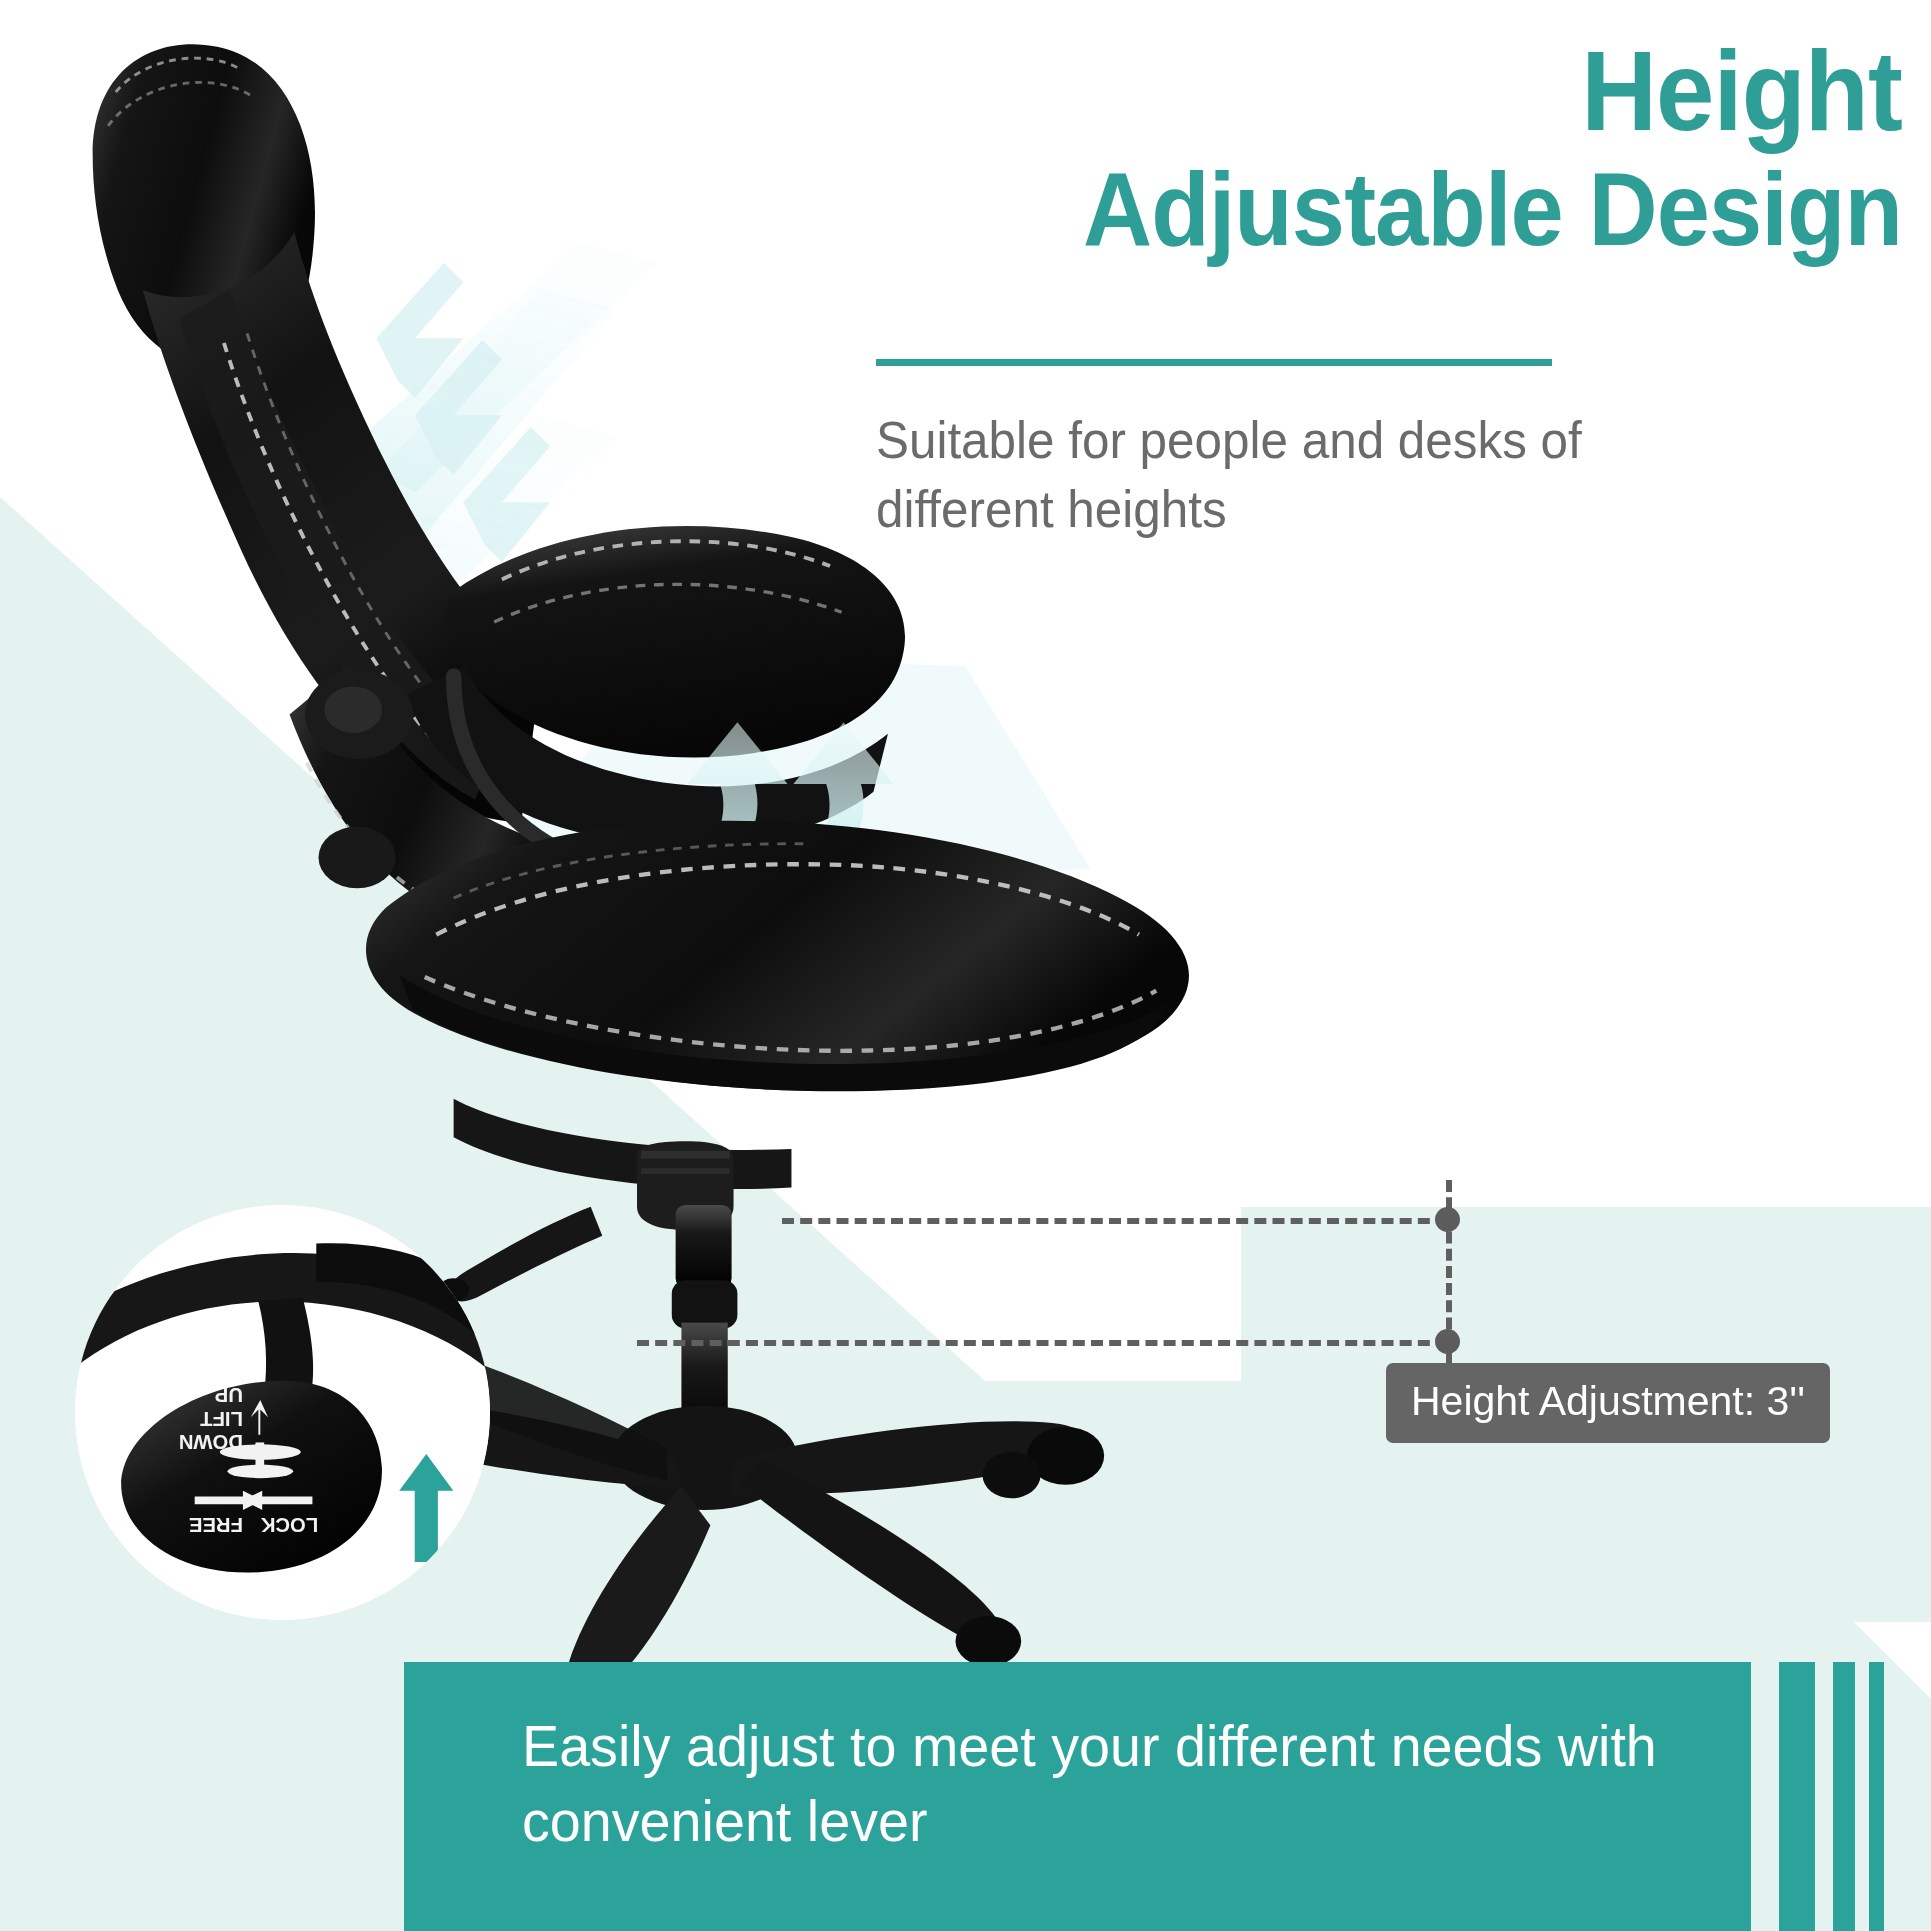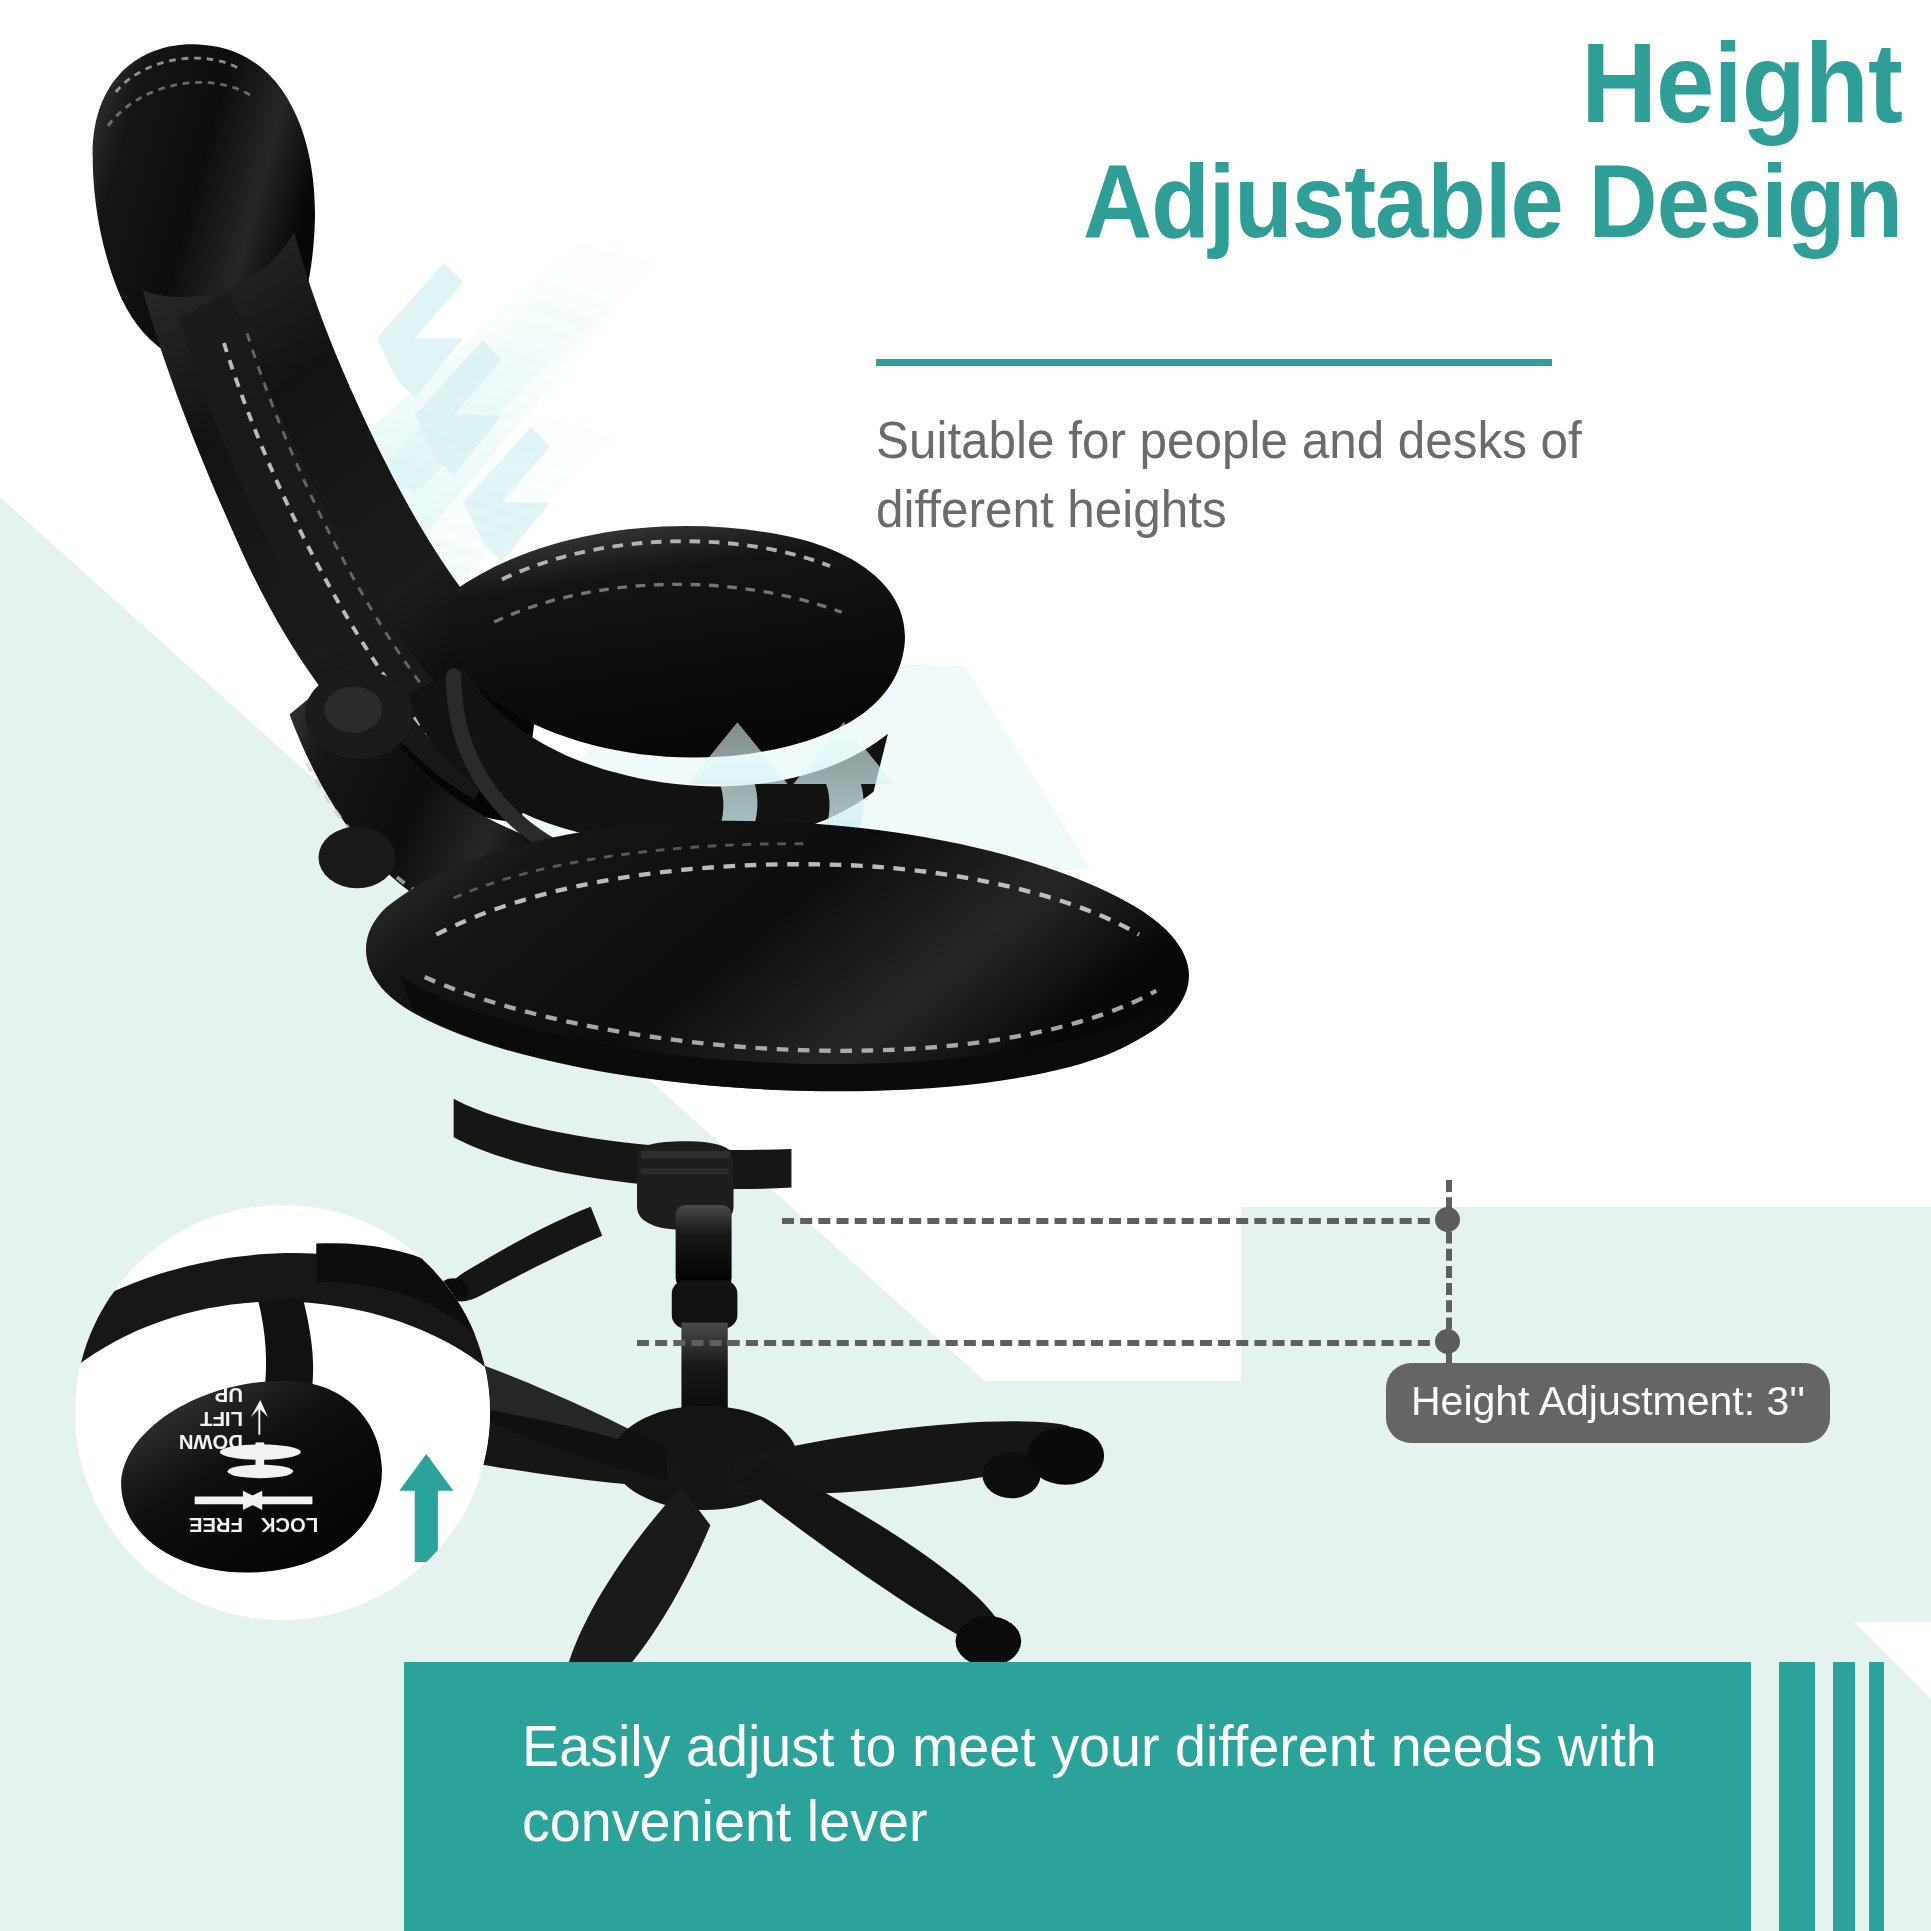--- a/index.html
+++ b/index.html
@@ -1,21 +1,21 @@
 <!DOCTYPE html>
 <html><head>
 <meta charset="utf-8">
 <style>
   html,body{margin:0;padding:0;background:#fff;}
   body{width:1931px;height:1931px;font-family:"Liberation Sans",sans-serif;overflow:hidden;}
 
   #stage{position:relative;width:1931px;height:1931px;background:#ffffff;overflow:hidden;}
 
   
-  .headline-wrap{position:absolute;left:850px;top:23px;width:1052px;}
+  .headline-wrap{position:absolute;left:850px;top:31px;width:1052px;}
   .headline1{
     font-size:114px;font-weight:bold;color:#2f9e96;letter-spacing:-1px;
     text-align:right;line-height:1.05;margin:0;
     font-family:"Liberation Sans",sans-serif;transform:scaleX(.92);transform-origin:right center;
   }
   .headline2{
     font-size:104px;font-weight:bold;color:#2f9e96;letter-spacing:-1px;
     text-align:right;line-height:1.12;margin:0;
     font-family:"Liberation Sans",sans-serif;transform:scaleX(.92);transform-origin:right center;
   }
@@ -30,21 +30,21 @@
 
   
   .chair{position:absolute;left:0;top:0;width:1303px;height:1738px;}
 
   
   .dash-h{position:absolute;height:0;border-top:6.8px dashed #5f5f5f;}
   .dash-v{position:absolute;width:0;border-left:6.8px dashed #5f5f5f;}
   .dot{position:absolute;width:25px;height:25px;border-radius:50%;background:#5c5c5c;}
   .badge{
     position:absolute;left:1386px;top:1363px;
-    background:#656565;color:#ffffff;border-radius:25px;
+    background:#656565;color:#ffffff;border-radius:7px;
     padding:15.4px 25px 17.4px 25px;font-size:41px;white-space:nowrap;
     font-family:"Liberation Sans",sans-serif;
   }
 
   
   .inset{
     position:absolute;left:75px;top:1205px;width:415px;height:415px;border-radius:50%;
     background:#ffffff;overflow:hidden;
   }
 

